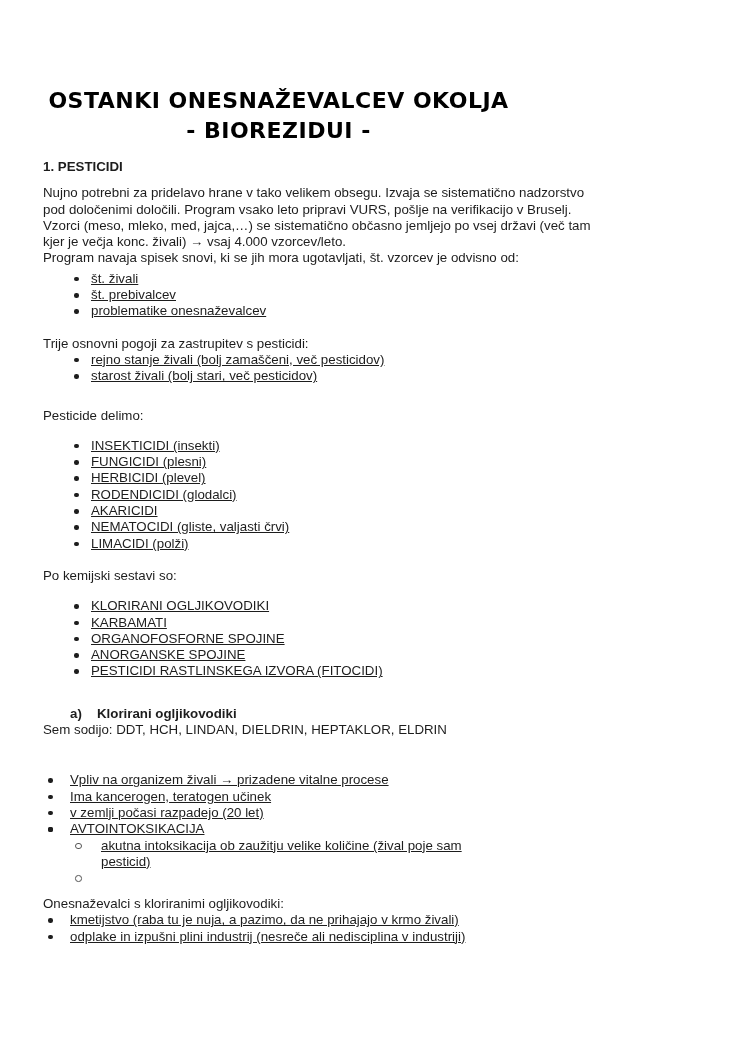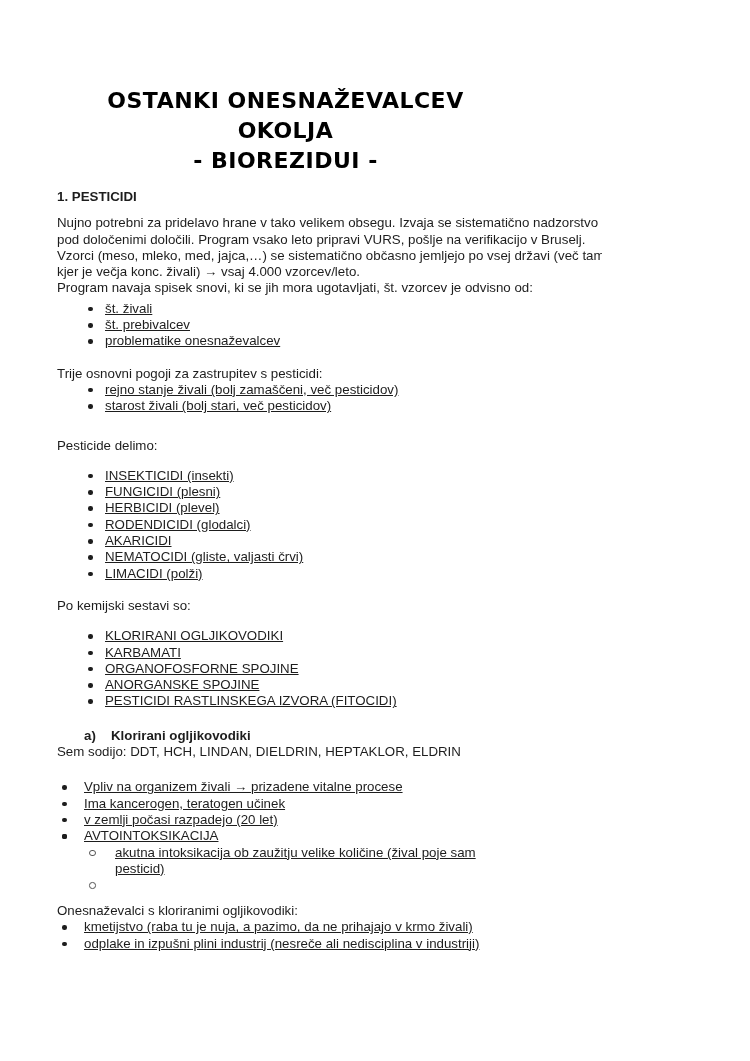--- a/index.html
+++ b/index.html
@@ -1,20 +1,20 @@
 <!DOCTYPE html>
 <html><head>
 <meta charset="utf-8">
 <style>
   html,body{margin:0;padding:0;background:#ffffff;}
   .page{
     position:relative;
     width:602px;height:1061px;
     box-sizing:border-box;
-    padding:86px 88px 0 57px;
+    padding:86px 88px 0 43px;
     background:#ffffff;
     font-family:"Liberation Sans",sans-serif;
     font-size:13.3px;
     line-height:16.3px;
     color:#1d1d1d;
     overflow:hidden;
   }
   .doc-title{
     text-align:center;
     font-family:"DejaVu Sans",sans-serif;
@@ -26,21 +26,21 @@
   }
   .sec-heading{font-weight:bold;margin-top:13px;}
   .para{margin-top:10px;}
   .pline{white-space:nowrap;}
   .mt-list{margin-top:4px;}
   .mt-block{margin-top:16px;}
   .mt-delimo{margin-top:23px;}
   .mt-kem-list{margin-top:14px;}
   .sub-heading{
     font-weight:bold;
-    margin-top:18px;
+    margin-top:26px;
     margin-left:27px;
   }
   .sub-heading .lbl{display:inline-block;width:27px;}
   .row{position:relative;text-decoration:underline;}
   
   .b1{padding-left:48px;}
   .b1 .dot{
     position:absolute;left:31px;top:6px;
     width:4.5px;height:4.5px;border-radius:50%;background:#1d1d1d;
   }
@@ -50,21 +50,21 @@
     position:absolute;left:5px;top:6px;
     width:4.5px;height:4.5px;border-radius:50%;background:#1d1d1d;
   }
   
   .b2{padding-left:58px;}
   .b2 .circ{
     position:absolute;left:32px;top:5px;
     width:4.5px;height:4.5px;border:1.2px solid #555;border-radius:50%;
     background:transparent;box-sizing:content-box;
   }
-  .mt-props{margin-top:19px;}
+  .mt-props{margin-top:34px;}
   .mt-pollut{margin-top:26px;}
 </style>
 </head>
 <body>
 
 <div class="page">
 
   <div class="doc-title">
     <div>OSTANKI ONESNAŽEVALCEV OKOLJA</div>
     <div>- BIOREZIDUI -</div>

